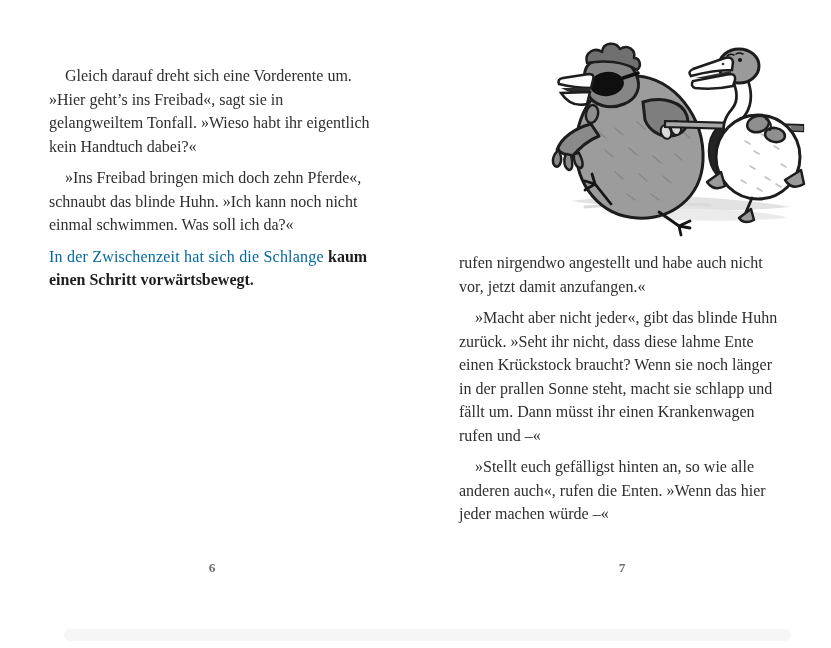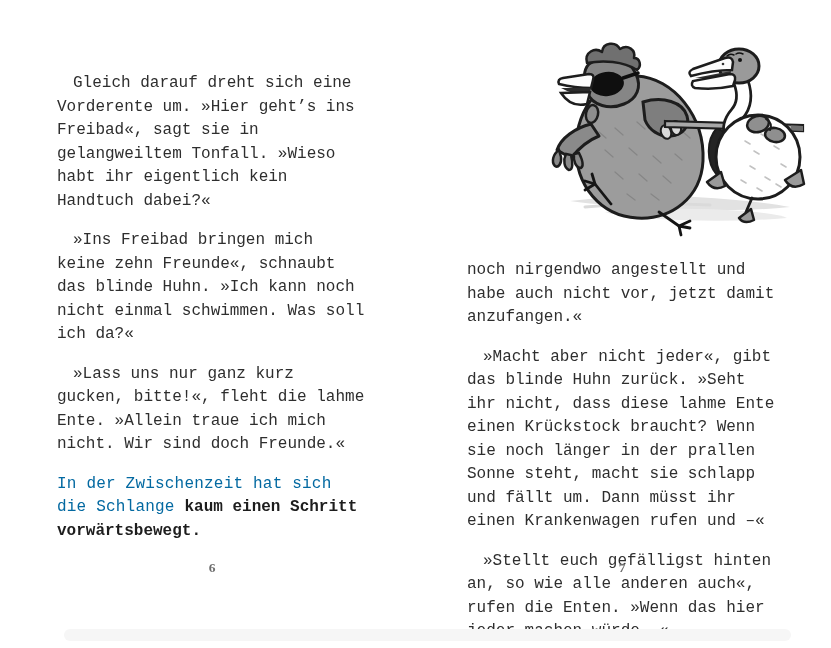--- a/index.html
+++ b/index.html
@@ -1,21 +1,21 @@
 <!DOCTYPE html>
 <html lang="de"><head>
 <meta charset="utf-8">
 <style>
   html,body{margin:0;padding:0;background:#ffffff;}
   .spread{
     position:relative;width:831px;height:648px;background:#ffffff;overflow:hidden;
     font-family:"Liberation Serif","DejaVu Serif",serif;color:#2e2e2e;
   }
   .col{position:absolute;font-size:16px;line-height:23.5px;text-align:left;}
-  .col p{margin:16px;font-family:Liberation Mono, monospace;}
+  .col p{margin:8px;}
   .col p.indent{text-indent:16px;}
   .left-col{left:41px;top:56px;width:342px;}
   .right-col{left:451px;top:243px;width:342px;}
   .section{margin-top:24px;}
   .section .intro-gray{color:#0369a1;letter-spacing:.2px;}
   .section .intro-bold{font-weight:bold;color:#1d1d1d;}
   .page-num{position:absolute;top:560px;width:342px;text-align:center;
     font-size:13.5px;color:#6e6e6e;font-weight:bold;}
   .page-num.left{left:41px;}
   .page-num.right{left:451px;}
@@ -23,27 +23,26 @@
   .bottom-shade{position:absolute;left:64px;top:629px;width:727px;height:12px;
     background:#f6f6f6;border-radius:6px;}
 </style>
 </head>
 <body>
 
 <div class="spread">
 
   <div class="col left-col">
     <p class="indent">Gleich darauf dreht sich eine Vorderente um. »Hier geht’s ins Freibad«, sagt sie in gelangweiltem Tonfall. »Wieso habt ihr eigentlich kein Handtuch dabei?«</p>
-    <p class="indent">»Ins Freibad bringen mich keine zehn Freunde«, schnaubt das blinde Huhn. »Ich kann noch nicht einmal schwimmen. Was soll ich da?«</p>
-    <p class="indent">»Lass uns nur ganz kurz gucken, bitte!«, fleht die lahme Ente. »Allein traue ich mich nicht. Wir sind doch Freunde.«</p>
+    <p class="indent">»Ins Freibad bringen mich doch zehn Pferde«, schnaubt das blinde Huhn. »Ich kann noch nicht einmal schwimmen. Was soll ich da?«</p>
     <p class="section"><span class="intro-gray">In der Zwischenzeit hat sich die Schlange </span><span class="intro-bold">kaum einen Schritt vorwärtsbewegt.</span></p>
   </div>
 
   <div class="col right-col">
-    <p>noch nirgendwo angestellt und habe auch nicht vor, jetzt damit anzufangen.«</p>
+    <p>rufen nirgendwo angestellt und habe auch nicht vor, jetzt damit anzufangen.«</p>
     <p class="indent">»Macht aber nicht jeder«, gibt das blinde Huhn zurück. »Seht ihr nicht, dass diese lahme Ente einen Krückstock braucht? Wenn sie noch länger in der prallen Sonne steht, macht sie schlapp und fällt um. Dann müsst ihr einen Krankenwagen rufen und –«</p>
     <p class="indent">»Stellt euch gefälligst hinten an, so wie alle anderen auch«, rufen die Enten. »Wenn das hier jeder machen würde –«</p>
   </div>
 
   <div class="page-num left">6</div>
   <div class="page-num right">7</div>
 
   <svg class="illustration" viewBox="0 0 285 207" xmlns="http://www.w3.org/2000/svg">
 
     <g>

